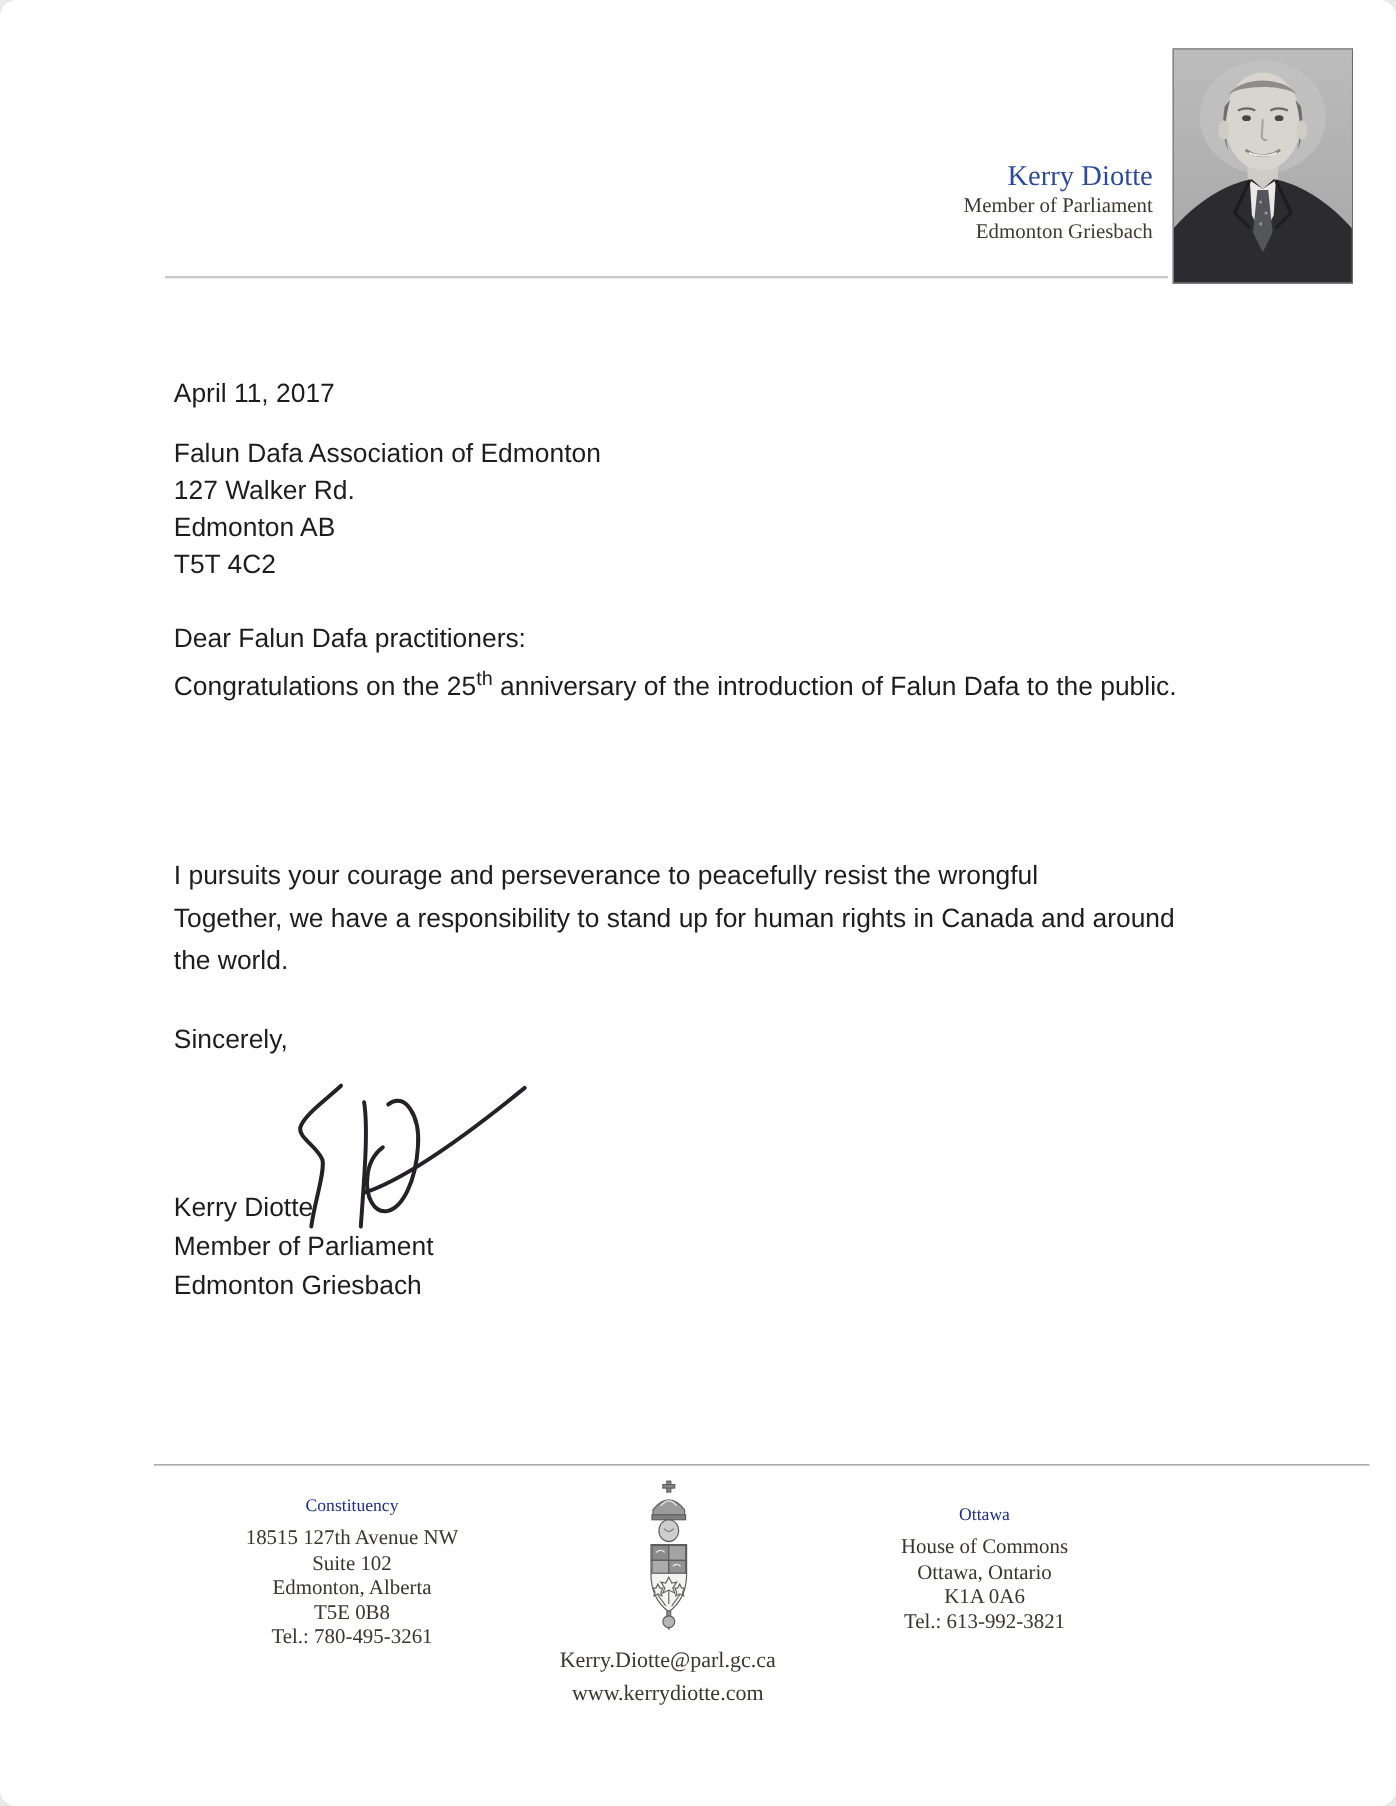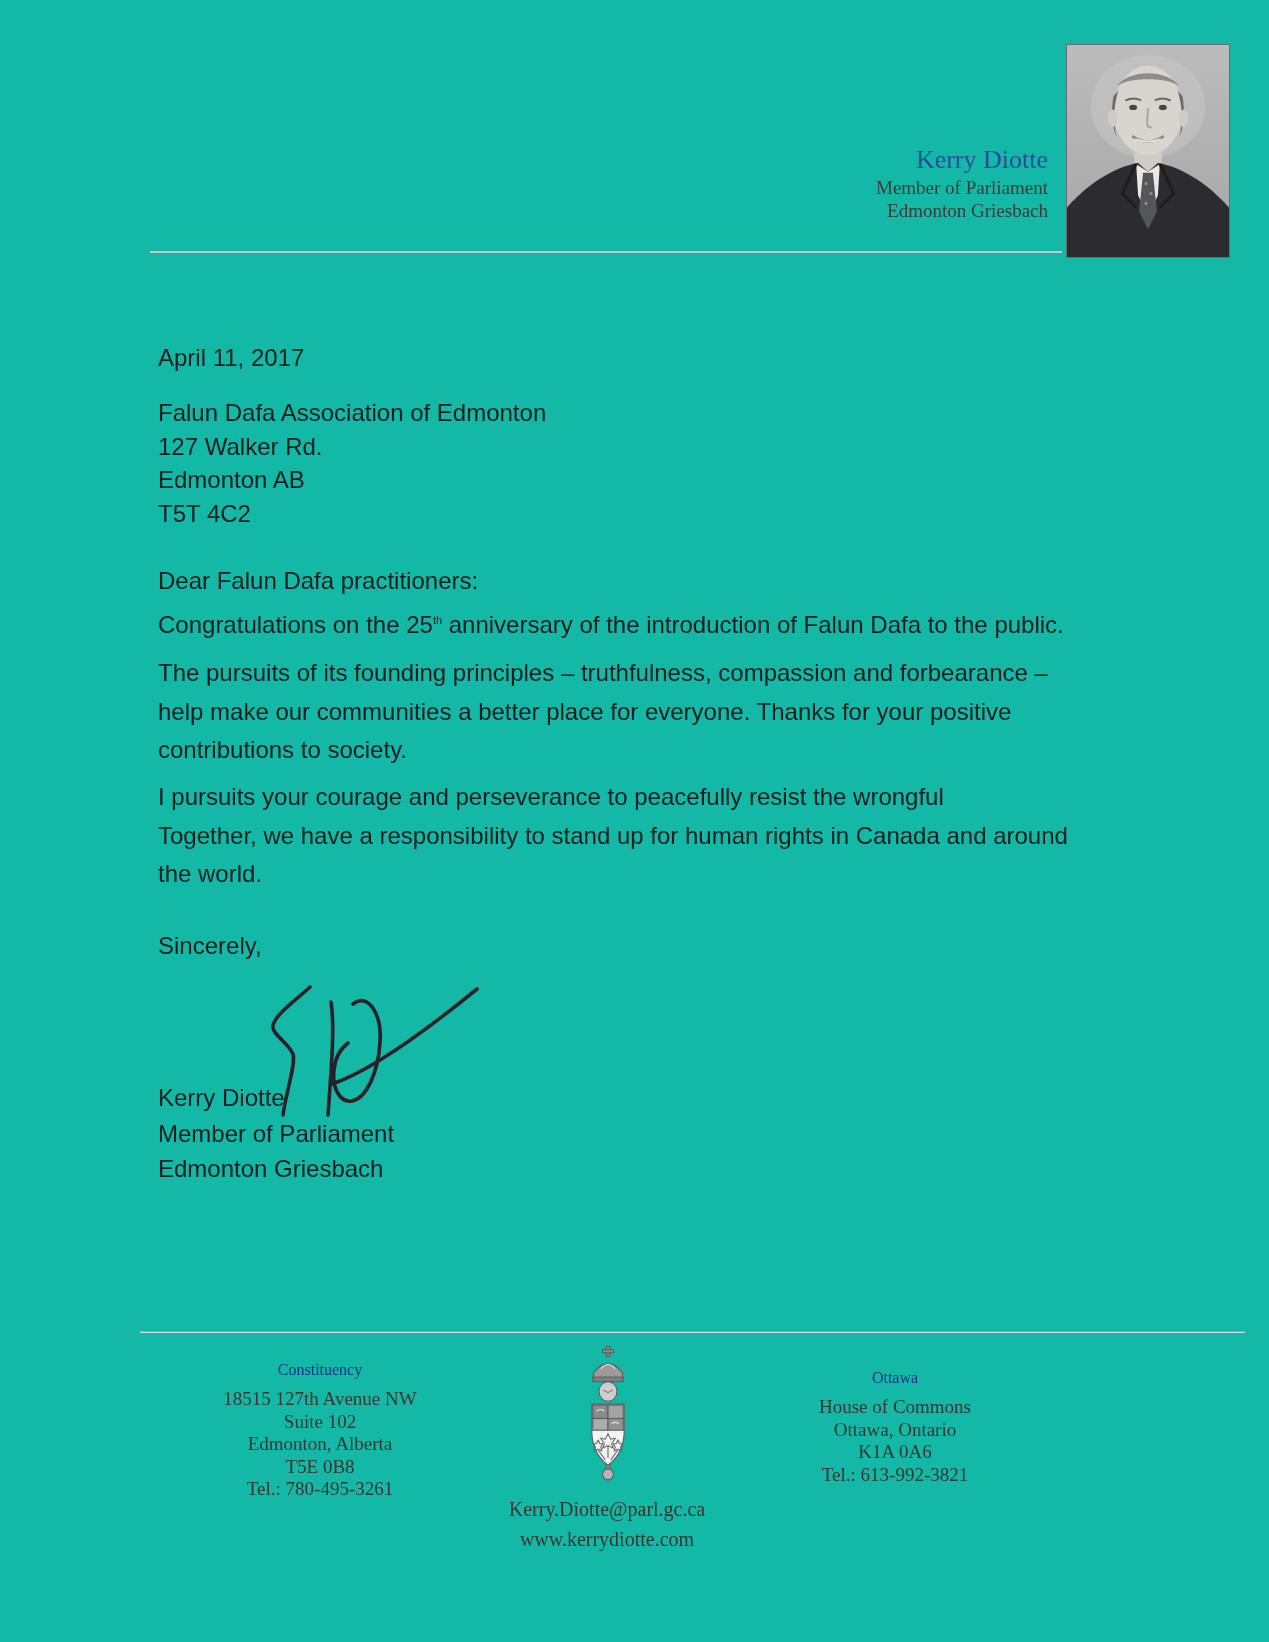--- a/index.html
+++ b/index.html
@@ -1,19 +1,19 @@
 <!DOCTYPE html>
 <html style="--name-blue: #2d4b9b; --heading-blue: #1b2f8a;"><head>
 <meta charset="utf-8">
 <style>
   html,body{margin:0;padding:0;background:#e9e9e9;}
   .page{
     position:relative;width:1269px;height:1642px;margin:0 auto;
-    background:#14b8a6;overflow:hidden;
-    font-family:"Liberation Sans",sans-serif;color:#1d1d1d;
+    background:#ffffff;overflow:hidden;
+    font-family:"Liberation Sans",sans-serif;color:#1d1d1d;border-radius:15px;
   }
   
   .photo{
     position:absolute;left:1066px;top:44px;width:164px;height:214px;
     border:1px solid #6b6b6b;box-sizing:border-box;background:#b3b3b3;
   }
   .photo svg{display:block;width:100%;height:100%;}
   .header-block{
     position:absolute;right:221px;top:144px;text-align:right;
     font-family:"Liberation Serif",serif;
@@ -24,21 +24,21 @@
     position:absolute;left:150px;top:251px;width:912px;height:2px;
     background:#c6c6c6;
   }
   
   .bodyline{position:absolute;left:158px;font-size:24px;white-space:nowrap;}
   .date{top:344px;}
   .recipient{position:absolute;left:158px;top:396px;font-size:24px;line-height:33.5px;}
   .recipient div{white-space:nowrap;}
   .salutation{top:567px;}
   .p1{top:611px;}
-  .p1 sup{font-size:11px;vertical-align:super;line-height:0;}
+  .p1 sup{font-size:18px;vertical-align:super;line-height:0;}
   .para{position:absolute;left:158px;font-size:24px;line-height:38.5px;}
   .para div{white-space:nowrap;}
   .p2{top:654px;}
   .p3{top:778px;}
   .closing{top:932px;}
   .signature{position:absolute;left:256px;top:942px;width:240px;height:182px;}
   .signer{position:absolute;left:158px;top:1080px;font-size:24px;line-height:35.5px;}
   .signer div{white-space:nowrap;}
   
   .footer-rule{
@@ -123,25 +123,20 @@
     <div>Falun Dafa Association of Edmonton</div>
     <div>127 Walker Rd.</div>
     <div>Edmonton AB</div>
     <div>T5T 4C2</div>
   </div>
 
   <div class="bodyline salutation">Dear Falun Dafa practitioners:</div>
 
   <div class="bodyline p1"><span>Congratulations on the 25</span><sup>th</sup><span> anniversary of the introduction of Falun Dafa to the public.</span></div>
 
-  <div class="para p2">
-    <div>The pursuits of its founding principles – truthfulness, compassion and forbearance –</div>
-    <div>help make our communities a better place for everyone. Thanks for your positive</div>
-    <div>contributions to society.</div>
-  </div>
 
   <div class="para p3">
     <div>I pursuits your courage and perseverance to peacefully resist the wrongful</div>
     <div>Together, we have a responsibility to stand up for human rights in Canada and around</div>
     <div>the world.</div>
   </div>
 
   <div class="bodyline closing">Sincerely,</div>
 
   <div class="signature">

